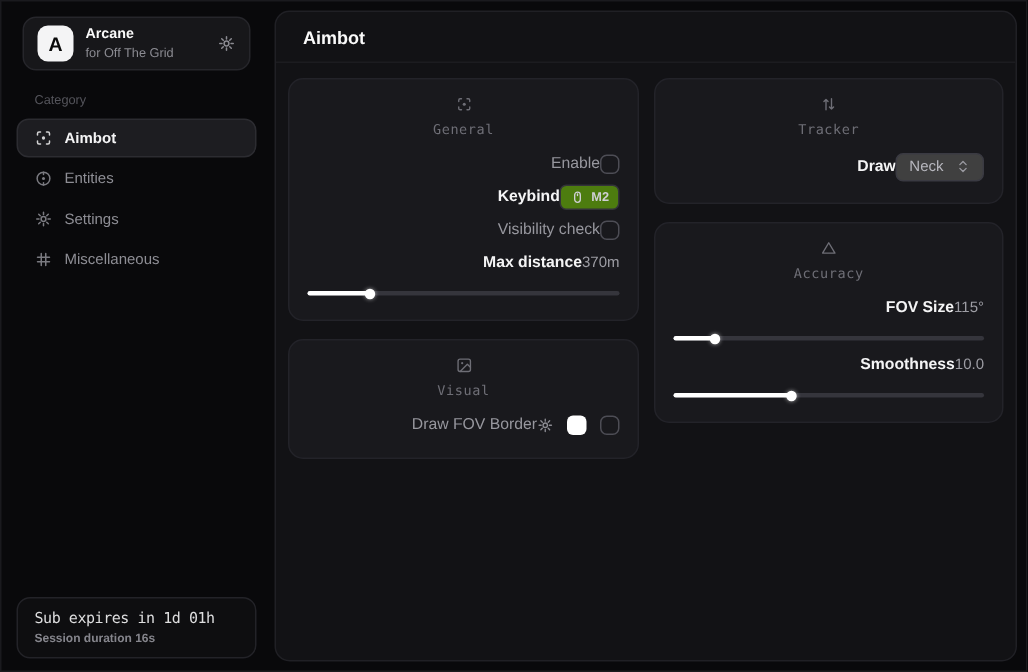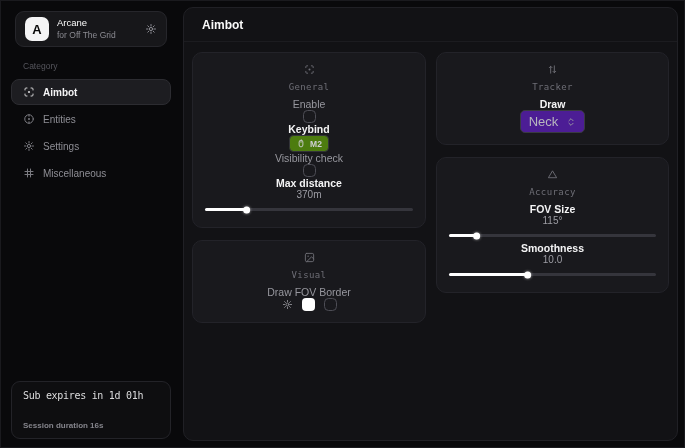--- a/index.html
+++ b/index.html
@@ -8,71 +8,71 @@
           font-family:"Liberation Sans", sans-serif; position:relative; overflow:hidden;
           border:1px solid #1a1a1e; }
   
   .sidebar { width:180px; flex:0 0 180px; display:flex; flex-direction:column;
              padding:10px 10px 8px 10px; }
   .logo-card { height:36px; background:#17171a; border:1px solid #26262b; border-radius:9px;
                display:flex; align-items:center; gap:8px; padding:0 9px; margin:0 4px; }
   .logo-badge { width:24px; height:24px; background:#f4f4f5; color:#0a0a0a; border-radius:7px;
                 display:grid; place-items:center; font-weight:800; font-size:13px; flex:0 0 24px; }
   .logo-text { line-height:1.1; }
-  .logo-title { font-size:9.5px; font-weight:400; color:#fafafa; }
+  .logo-title { font-size:9.5px; font-weight:700; color:#fafafa; }
   .logo-sub { font-size:8.5px; color:#8b8b92; margin-top:2px; }
   .logo-gear { margin-left:auto; color:#8b8b92; display:flex; cursor:pointer; }
   .category-label { margin:14px 10px 7px 12px; font-size:8.5px; color:#55555c; }
   .nav-item { height:26px; display:flex; align-items:center; gap:8px; padding:0 11px;
               margin:1px 0; border-radius:8px; color:#8e8e95; font-size:10px;
               border:1px solid transparent; cursor:pointer; }
   .nav-item.selected { background:#1d1d21; border-color:#2c2c31; color:#f4f4f5; font-weight:600; }
   .nav-item .ni { display:flex; color:inherit; opacity:.85; }
   .sidebar-footer { margin-top:auto; border:1px solid #232328; background:#0e0e10;
                     border-radius:9px; padding:8px 11px 8px 11px; }
   .expiry { font-family:"DejaVu Sans Mono", monospace; font-size:10px; color:#dededf;
             letter-spacing:-0.3px; white-space:nowrap; }
-  .session { font-size:8px; font-weight:600; color:#85858c; margin-top:20px; }
+  .session { font-size:8px; font-weight:600; color:#85858c; margin-top:3px; }
   
   .main { flex:1; margin:6px 6px 6px 2px; background:#121215; border:1px solid #202025;
           border-radius:10px; display:flex; flex-direction:column; overflow:hidden; }
   .main-header { height:34px; flex:0 0 34px; border-bottom:1px solid #1c1c20;
                  display:flex; align-items:center; padding:0 18px; }
   .main-title { font-size:12px; font-weight:700; color:#fafafa; }
   .content { display:flex; gap:10px; padding:10px 8px; align-items:flex-start; }
   .col { display:flex; flex-direction:column; gap:12px; }
   .col-left { width:234px; flex:0 0 234px; }
   .col-right { flex:1; }
   .card { background:#19191d; border:1px solid #232329; border-radius:10px;
           padding:9px 12px 11px 12px; }
   .card-header { display:flex; align-items:center; gap:7px; color:#6e6e76;
                  font-family:"DejaVu Sans Mono", monospace; font-size:9px;
                  letter-spacing:.4px; padding:2px 0 6px 0;flex-direction:column; }
   .card-header .hi { display:flex; }
-  .row { display:flex; align-items:center; justify-content:flex-end; min-height:22px;flex-direction:column; }
+  .row { display:flex; align-items:center; justify-content:flex-end; min-height:22px; }
   .row-label { font-size:10.5px; color:#97979e; }
   .row-label.strong { color:#f4f4f5; font-weight:600; }
   .row-value { font-size:10px; color:#9d9da4; }
   .cluster { display:flex; align-items:center; gap:9px; }
   .checkbox { width:13px; height:13px; border:1.5px solid #4d4d55; border-radius:4.5px;
               background:transparent; cursor:pointer; }
   .swatch { width:13px; height:13px; border-radius:4px; cursor:pointer; }
   .gear-btn { color:#8b8b92; display:flex; cursor:pointer; }
   .keybadge { display:flex; align-items:center; gap:4px; background:#4d7c0f; border:1px solid #333339;
               border-radius:4.5px; padding:2.5px 6px; color:#cfcfd4; font-size:8.5px;
               font-weight:700; cursor:pointer; }
   .keybadge .mi { display:flex; color:#cfcfd4; }
   .slider { position:relative; height:3px; background:#35353c; border-radius:2px;
             margin:8px 0 5px 0; cursor:pointer; }
   .slider-fill { position:absolute; left:0; top:0; bottom:0; background:#ffffff; border-radius:2px; }
   .slider-thumb { position:absolute; left:100%; top:50%; transform:translate(-55%,-50%);
                   width:7px; height:7px; background:#ffffff; border-radius:50%;
                   box-shadow:0 0 3px rgba(255,255,255,.6); cursor:grab; }
-  .select-btn { display:flex; align-items:center; gap:8px; background:#4c1d95; border:1px solid #3a3a42;
-                border-radius:5px; padding:3px 8px; font-size:13px; color:#b7b7be; cursor:pointer; }
+  .select-btn { display:flex; align-items:center; gap:8px; background:#404040; border:1px solid #3a3a42;
+                border-radius:5px; padding:3px 8px; font-size:10px; color:#b7b7be; cursor:pointer; }
   .select-btn .ci { display:flex; color:#9a9aa1; }
   .tracker-row { min-height:26px; }
   svg { display:block; }
 </style>
 </head>
 <body>
 
 <div class="root">
 
   <aside class="sidebar">

